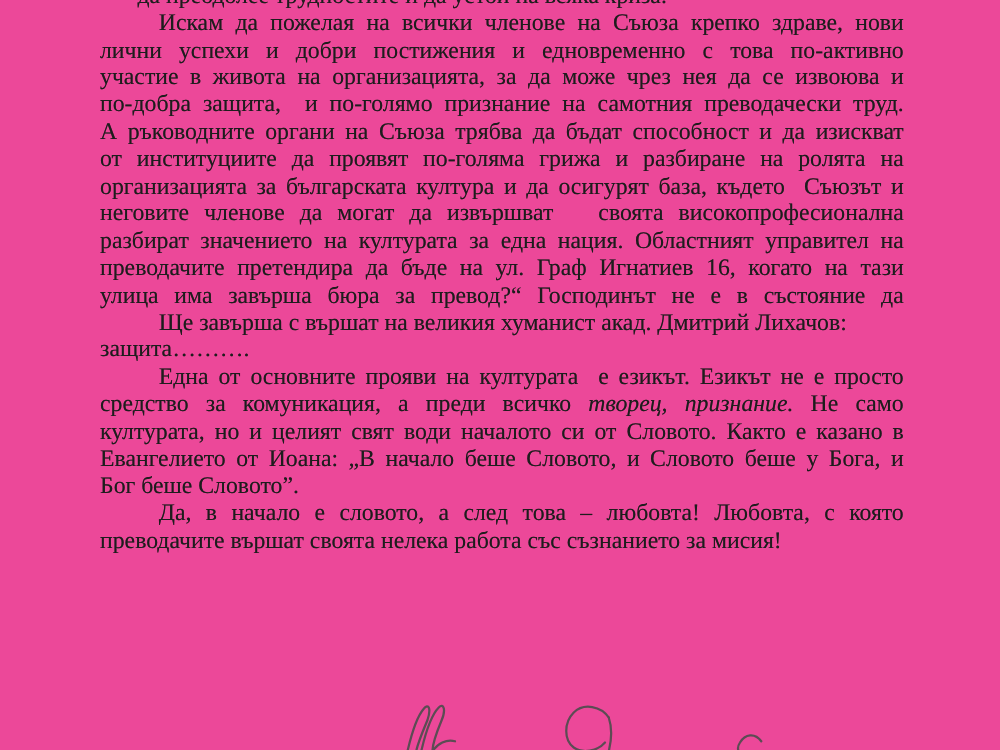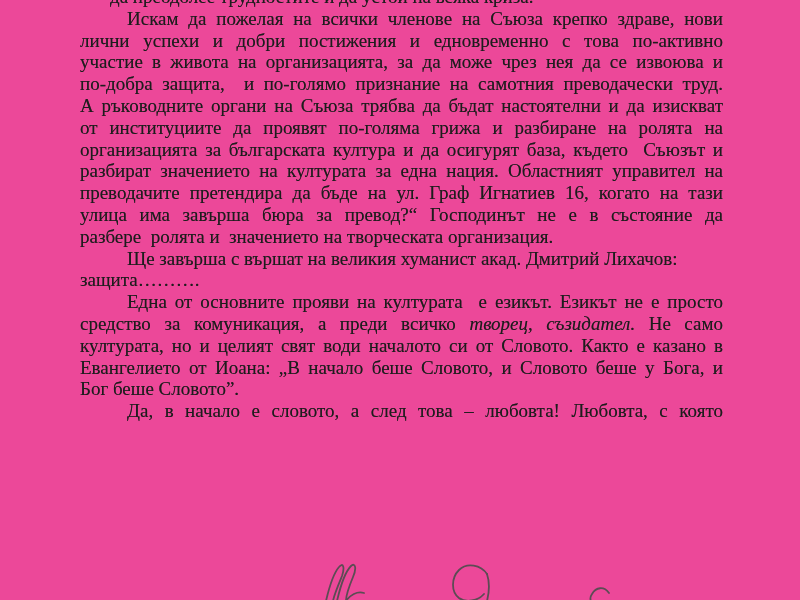--- a/index.html
+++ b/index.html
@@ -46,35 +46,36 @@
 <body>
 
 <div class="page">
 
   <div class="doc">
     <div class="line clip">да преодолее трудностите и да устои на всяка криза.</div>
     <div class="line ind jl">Искам да пожелая на всички членове на Съюза крепко здраве, нови</div>
     <div class="line jl">лични успехи и добри постижения и едновременно с това по-активно</div>
     <div class="line jl">участие в живота на организацията, за да може чрез нея да се извоюва и</div>
     <div class="line jl">по-добра защита,  и по-голямо признание на самотния преводачески труд.</div>
-    <div class="line jl">А ръководните органи на Съюза трябва да бъдат настоятелни и да изискват</div>
+    <div class="line jl">А ръководните органи на Съюза трябва да бъдат способност и да изискват</div>
     <div class="line jl">от институциите да проявят по-голяма грижа и разбиране на ролята на</div>
     <div class="line jl">организацията за българската култура и да осигурят база, където  Съюзът и</div>
+    <div class="line jl">неговите членове да могат да извършват   своята високопрофесионална</div>
     <div class="line jl">разбират значението на културата за една нация. Областният управител на</div>
     <div class="line jl">преводачите претендира да бъде на ул. Граф Игнатиев 16, когато на тази</div>
     <div class="line jl">улица има завърша бюра за превод?“ Господинът не е в състояние да</div>
-    <div class="line">разбере  ролята и  значението на творческата организация.</div>
     <div class="line ind">Ще завърша с вършат на великия хуманист акад. Дмитрий Лихачов:</div>
     <div class="line">защита……….</div>
     <div class="line ind jl">Една от основните прояви на културата  е езикът. Езикът не е просто</div>
-    <div class="line jl"><span>средство за комуникация, а преди всичко </span><i>творец, съзидател.</i><span> Не само</span></div>
+    <div class="line jl"><span>средство за комуникация, а преди всичко </span><i>творец, признание.</i><span> Не само</span></div>
     <div class="line jl">културата, но и целият свят води началото си от Словото. Както е казано в</div>
     <div class="line jl">Евангелието от Иоана: „В начало беше Словото, и Словото беше у Бога, и</div>
     <div class="line">Бог беше Словото”.</div>
     <div class="line ind jl">Да, в начало е словото, а след това – любовта! Любовта, с която</div>
+    <div class="line">преводачите вършат своята нелека работа със съзнанието за мисия!</div>
   </div>
 
   <svg class="signature-svg" viewBox="0 0 800 600" xmlns="http://www.w3.org/2000/svg" fill="none" stroke="#4d4d4d" stroke-width="1.8" stroke-linecap="round" opacity="0.9">
 
     <path d="M326,601 C329,588 333,574 339,567 C343,562 345,567 342,576 C337,588 334,595 333,601"></path>
     <path d="M337,601 C340,588 345,572 351,566 C355,562 357,568 353,577 C348,589 346,596 346,601 C350,595 357,591 364,593"></path>
 
     <path d="M487,574 C481,565 467,562 459,570 C451,578 451,592 459,598 C466,603 478,601 484,594"></path>
     <path d="M487,574 C490,583 489,593 487,601"></path>
 

